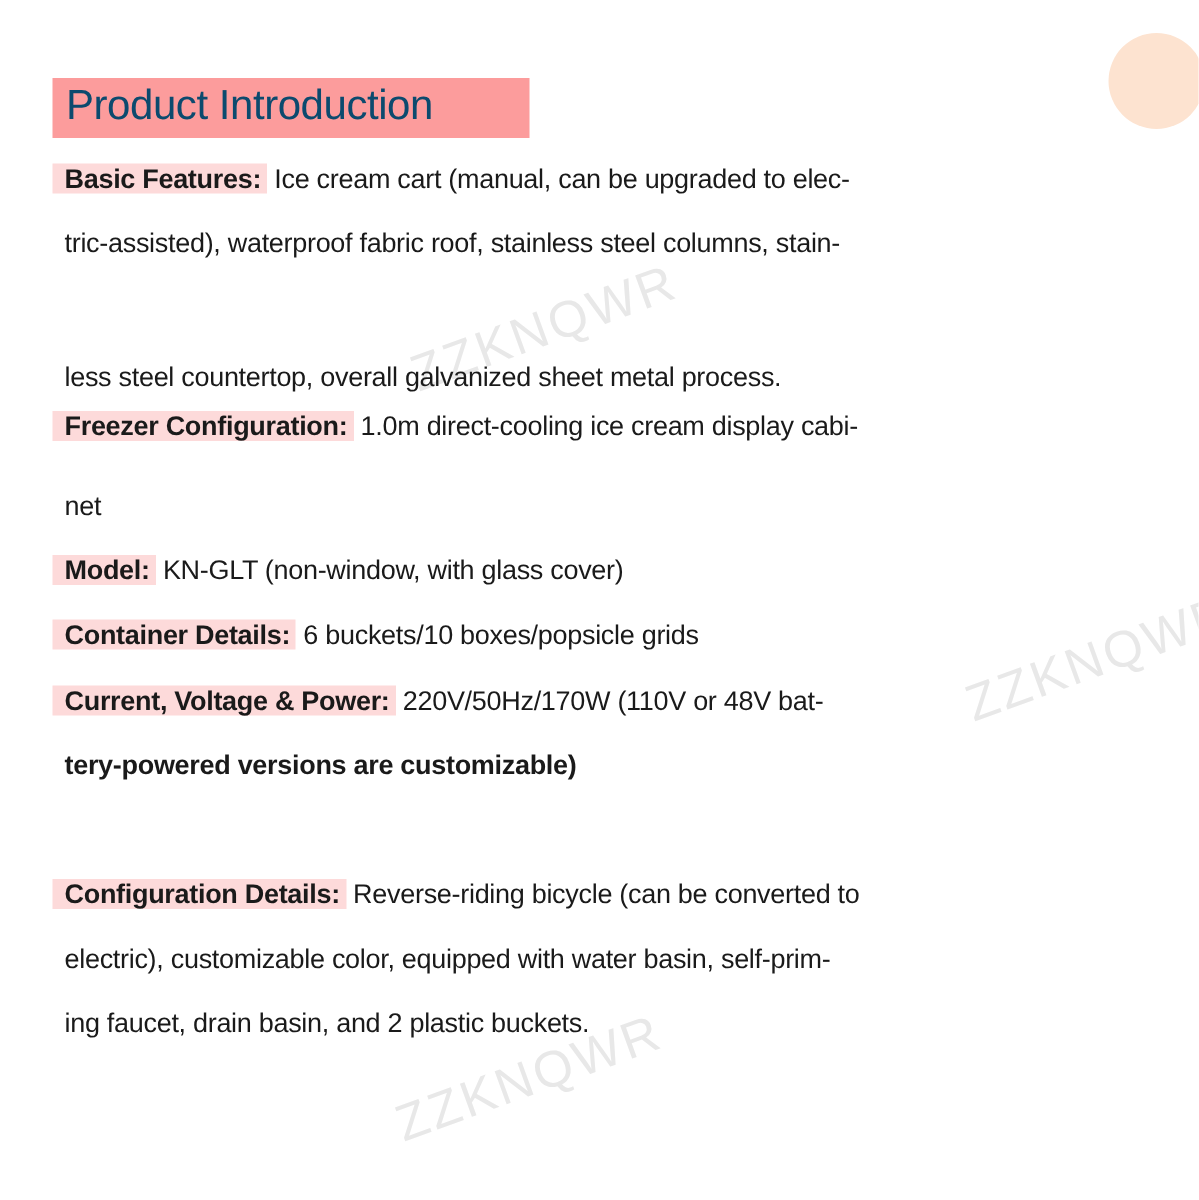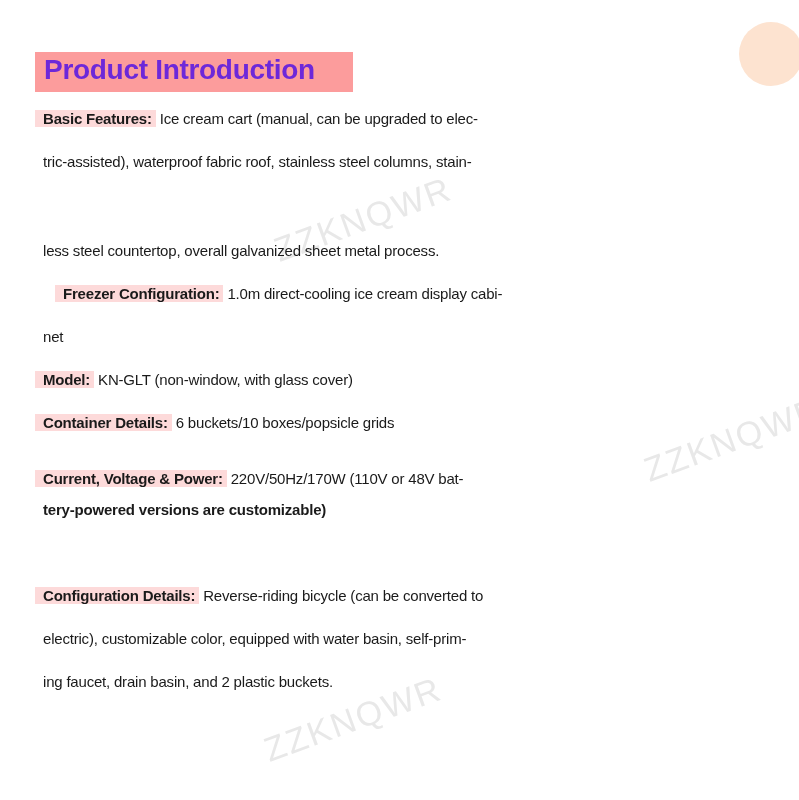--- a/index.html
+++ b/index.html
@@ -1,45 +1,45 @@
 <!DOCTYPE html>
 <html><head>
 <meta charset="utf-8">
 <style>
   html, body { margin:0; padding:0; }
   body { width:799px; height:800px; background:#ffffff; position:relative; overflow:hidden;
     font-family: "Liberation Sans", "DejaVu Sans", sans-serif; color:#1a1a1a; }
   .circle { position:absolute; left:739px; top:22px; width:64px; height:64px; border-radius:50%; background:#fde3d0; }
   .wm { position:absolute; color:#e8e8e8; font-size:34px; font-weight:300; letter-spacing:2px; transform:rotate(-20deg); }
   .title { position:absolute; left:35px; top:52px; height:40px; width:318px; background:#fc9c9c; }
-  .title span { position:absolute; left:9px; top:2px; font-size:28px; font-weight:bold; color:#6d28d9; letter-spacing:-0.3px; }
-  .line { position:absolute; left:43px; font-size:15px; line-height:30px; white-space:nowrap; letter-spacing:-0.2px; }
+  .title span { position:absolute; left:9px; top:2px; font-size:28px; font-weight:normal; color:#0c4a6e; letter-spacing:-0.3px; }
+  .line { position:absolute; left:43px; font-size:18px; line-height:30px; white-space:nowrap; letter-spacing:-0.2px; }
   .lbl { background:#fddada; font-weight:bold; padding:0 4px 0 8px; margin-left:-8px; }
 </style>
 </head>
 <body>
 
 <div class="circle"></div>
 <div class="wm" style="left:270px;top:200px;">ZZKNQWR</div>
 <div class="wm" style="left:640px;top:420px;">ZZKNQWR</div>
 <div class="wm" style="left:260px;top:700px;">ZZKNQWR</div>
 
 <div class="title">
     <span>Product Introduction</span>
   </div>
 
 <div class="line" style="top:104px;"><span class="lbl">Basic Features:</span><span> Ice cream cart (manual, can be upgraded to elec-</span></div>
 <div class="line" style="top:147px;">tric-assisted), waterproof fabric roof, stainless steel columns, stain-</div>
 <div class="line" style="top:190px;margin-top:46px;">less steel countertop, overall galvanized sheet metal process.</div>
 
-<div class="line" style="top:279px;margin-left:20px;"><span class="lbl">Freezer Configuration:</span><span> 1.0m direct-cooling ice cream display cabi-</span></div>
+<div class="line" style="top:269px;"><span class="lbl">Freezer Configuration:</span><span> 1.0m direct-cooling ice cream display cabi-</span></div>
 <div class="line" style="top:322px;">net</div>
 
 <div class="line" style="top:365px;"><span class="lbl">Model:</span><span> KN-GLT (non-window, with glass cover)</span></div>
 
 <div class="line" style="top:408px;"><span class="lbl">Container Details:</span><span> 6 buckets/10 boxes/popsicle grids</span></div>
 
-<div class="line" style="top:464px;text-align:right;"><span class="lbl">Current, Voltage &amp; Power:</span><span> 220V/50Hz/170W (110V or 48V bat-</span></div>
+<div class="line" style="top:452px;text-align:right;"><span class="lbl">Current, Voltage &amp; Power:</span><span> 220V/50Hz/170W (110V or 48V bat-</span></div>
 <div class="line" style="top:495px;font-weight:bold;">tery-powered versions are customizable)</div>
 
 <div class="line" style="top:581px;"><span class="lbl">Configuration Details:</span><span> Reverse-riding bicycle (can be converted to</span></div>
 <div class="line" style="top:624px;text-align:center;">electric), customizable color, equipped with water basin, self-prim-</div>
 <div class="line" style="top:667px;">ing faucet, drain basin, and 2 plastic buckets.</div>
 
 </body></html>

